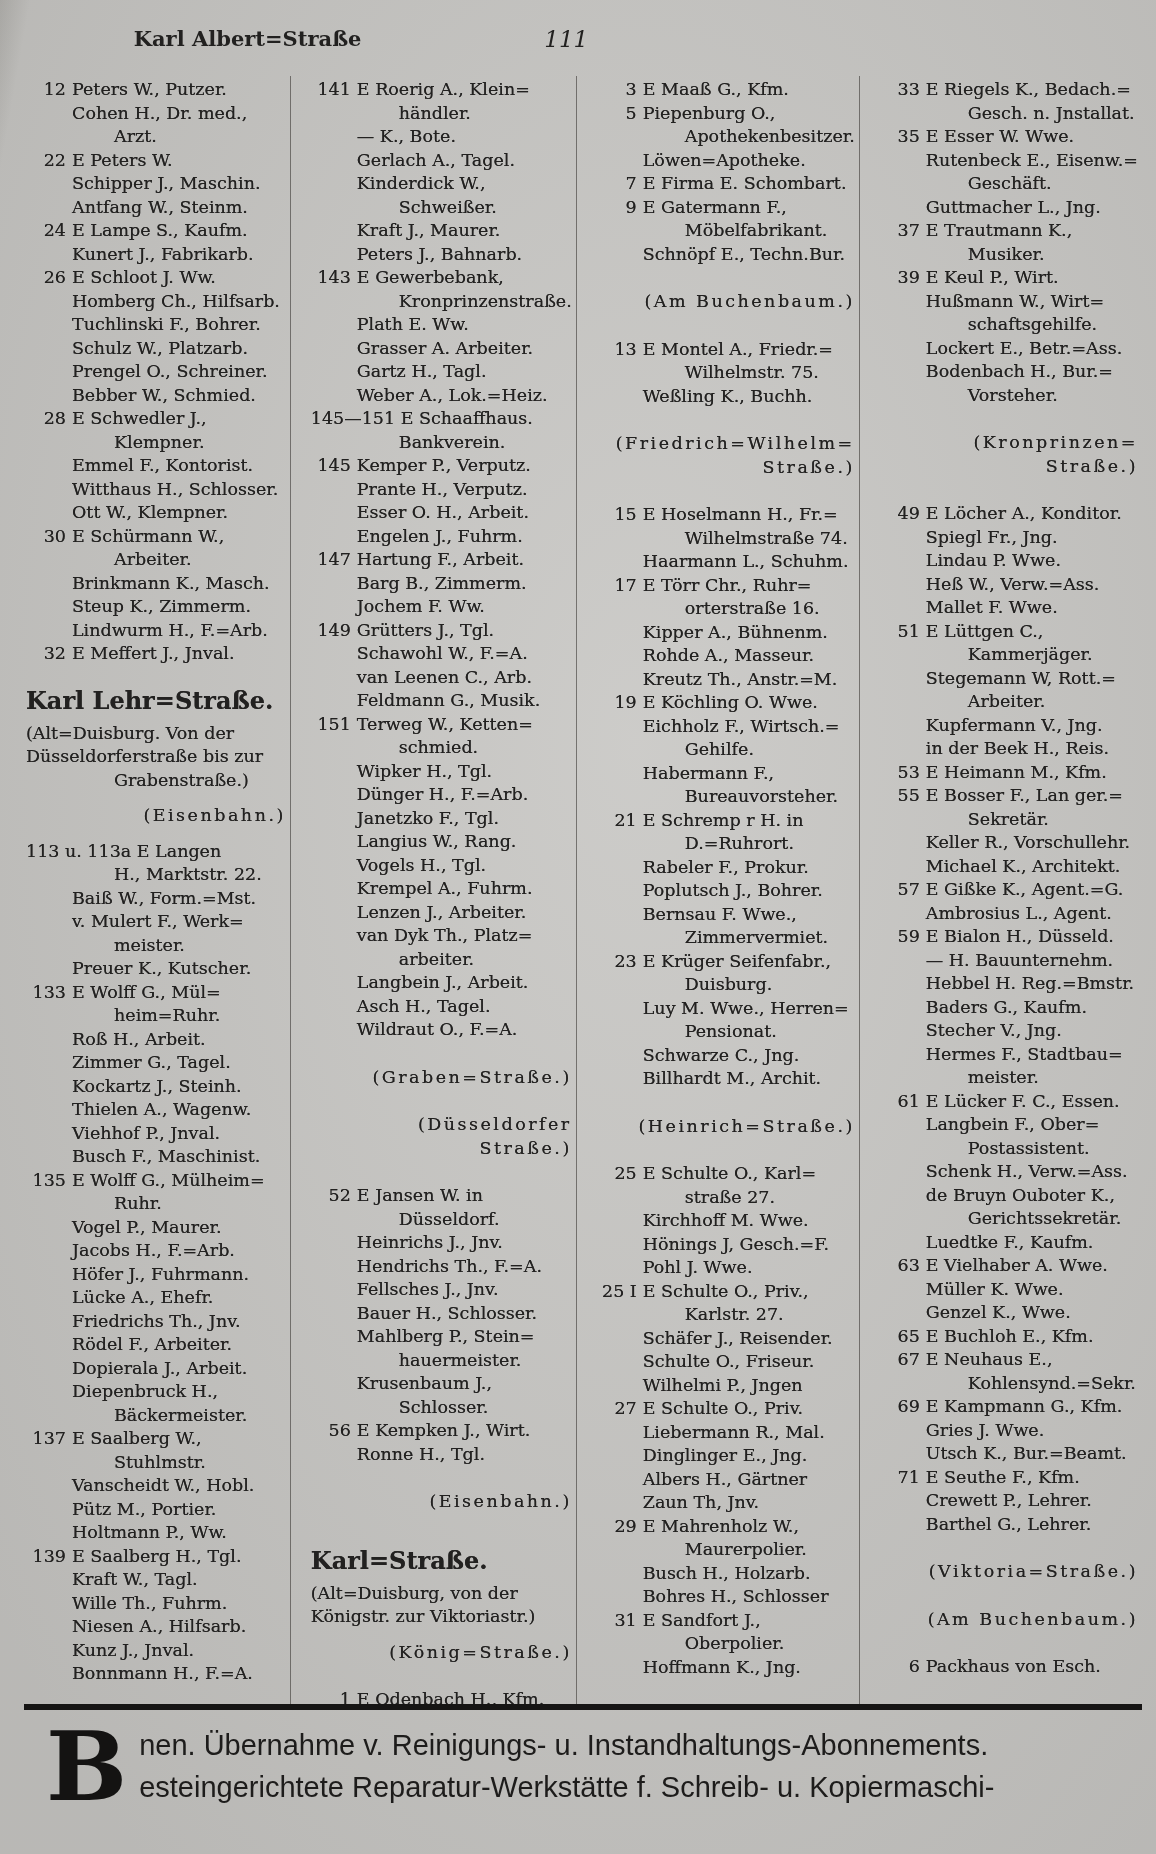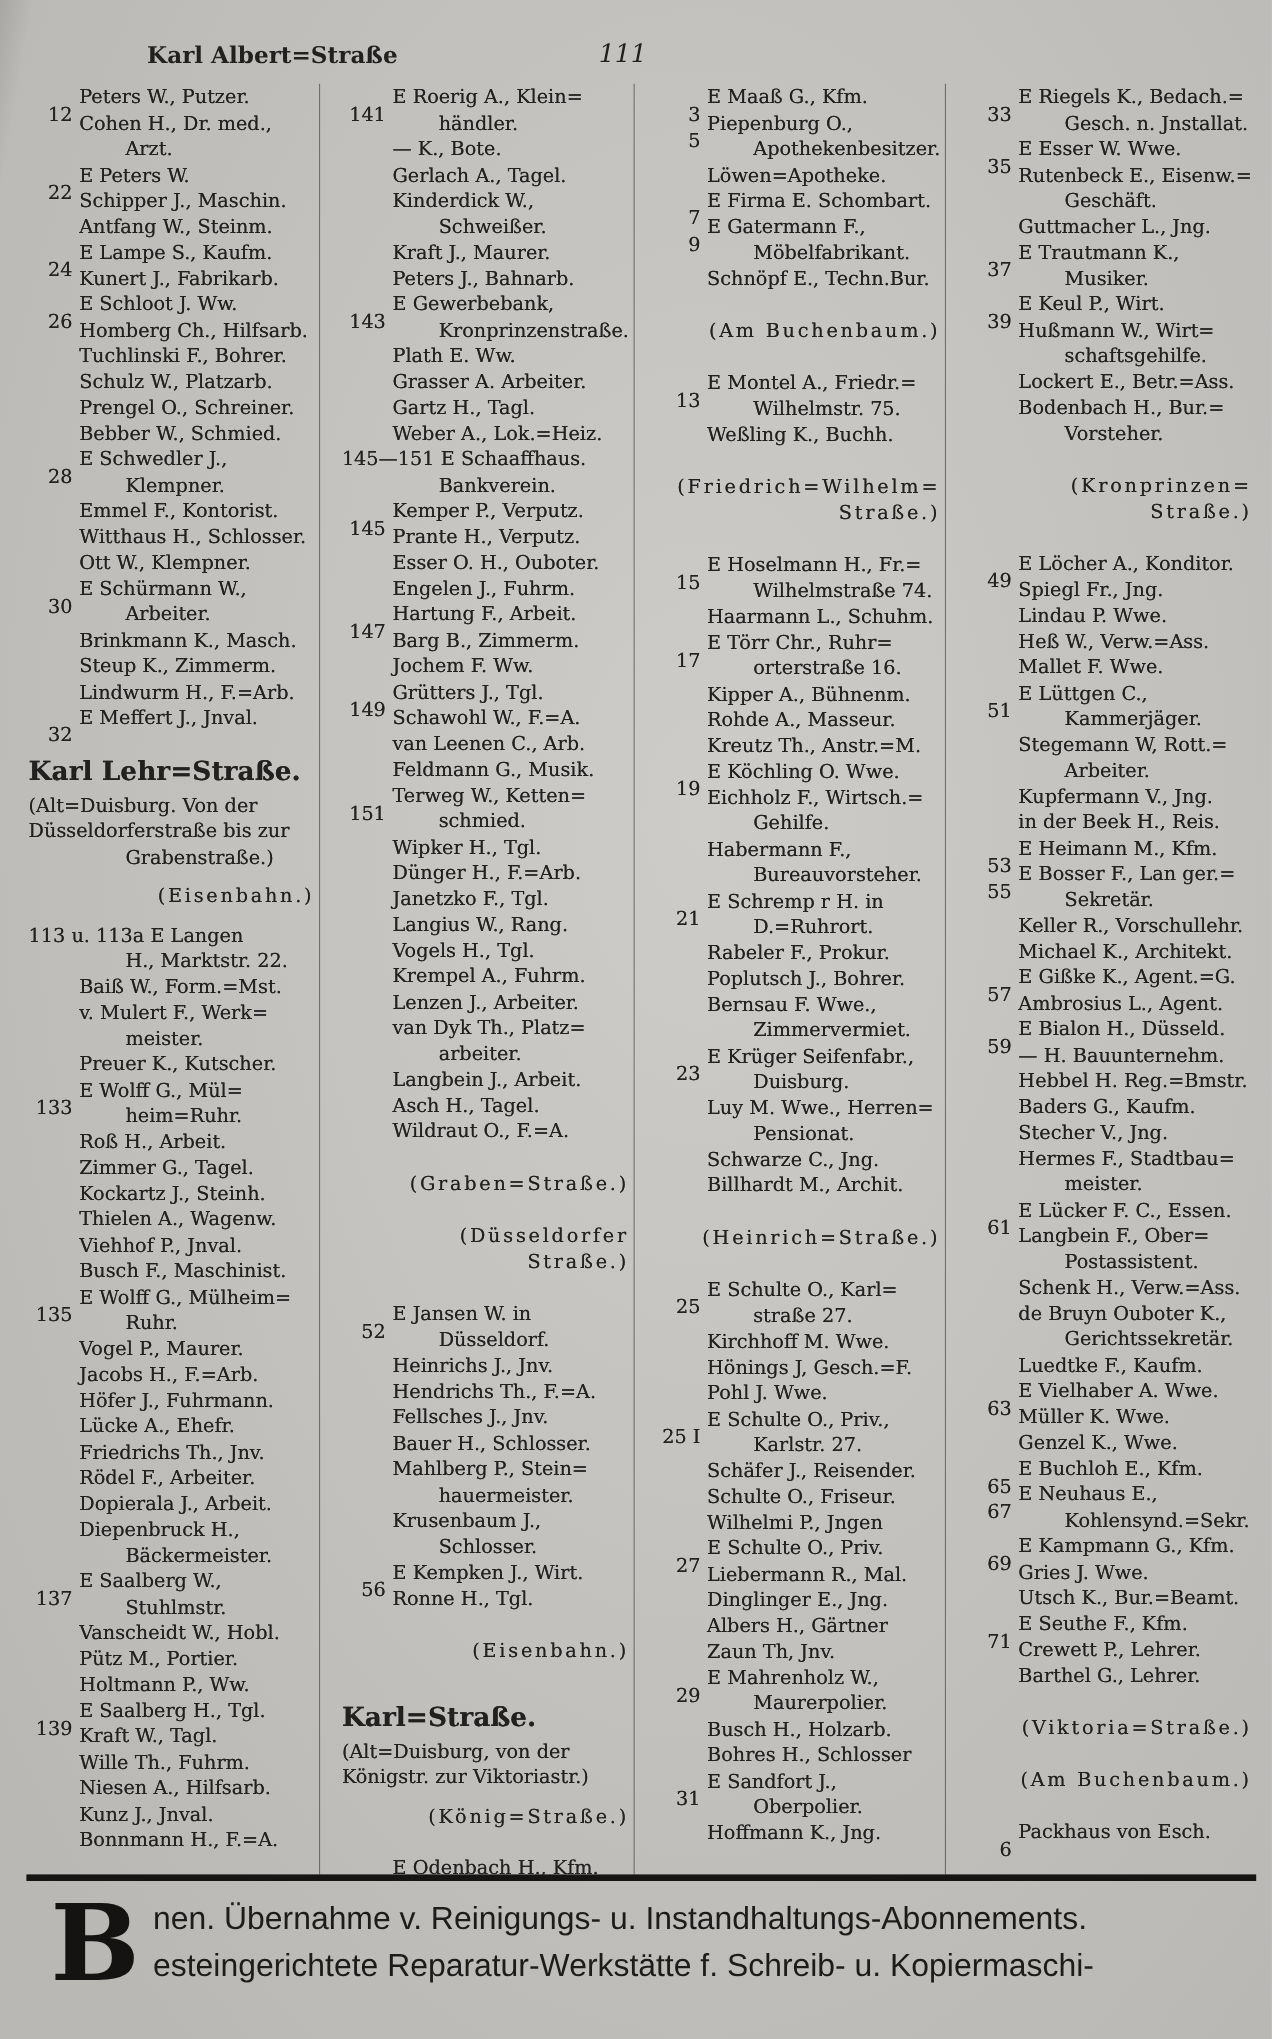--- a/index.html
+++ b/index.html
@@ -13,21 +13,21 @@
     position:absolute;inset:0;
     box-sizing:border-box;
     padding:26px 14px 0 24px;
     display:flex;flex-direction:column;
     background:
       radial-gradient(ellipse at 55% 40%, rgba(255,255,255,0.10), rgba(0,0,0,0.07) 90%),
       linear-gradient(100deg, rgba(120,118,112,0.25) 0px, rgba(120,118,112,0) 30px),
       #c7c6c3;
   }
   .hdr{
-    display:flex;align-items:center;
+    display:flex;align-items:flex-start;
     font-size:21px;font-weight:bold;
     height:46px;flex:0 0 auto;
   }
   .hdr .hl{width:40%;text-align:center;}
   .hdr .hc{width:17%;text-align:center;font-weight:normal;font-style:italic;font-size:23px;}
   .hdr .hr{width:38%;text-align:center;}
   .columns{
     flex:1 1 auto;display:flex;margin-top:4px;overflow:hidden;
   }
   .col{
@@ -38,21 +38,21 @@
   }
   .col:last-child{border-right:none;}
   .col + .col{padding-left:8px;margin-left:12px;}
   .ln{
     position:relative;white-space:nowrap;
     line-height:23.5px;min-height:23.5px;
     padding-left:46px;
     text-shadow:0 0 0.5px rgba(20,20,20,0.7);
   }
   .ln .num{
-    position:absolute;left:0;top:16px;width:40px;
+    position:absolute;left:0;top:0;width:40px;
     text-align:right;
   }
   .ln.p{padding-left:0;}
   .ln.c{padding-left:88px;}
   .ln.h{
     padding-left:0;text-align:left;
     font-weight:bold;font-size:24px;line-height:30px;min-height:30px;
     margin:8px 0 6px;
   }
   .ln.ns{padding-left:0;text-align:right;letter-spacing:2.5px;}
@@ -166,21 +166,21 @@
         <div class="ln e"><span class="num">143</span><span>E Gewerbebank,</span></div>
         <div class="ln c">Kronprinzenstraße.</div>
         <div class="ln r">Plath E. Ww.</div>
         <div class="ln r">Grasser A. Arbeiter.</div>
         <div class="ln r">Gartz H., Tagl.</div>
         <div class="ln r">Weber A., Lok.=Heiz.</div>
         <div class="ln p">145—151 E Schaaffhaus.</div>
         <div class="ln c">Bankverein.</div>
         <div class="ln e"><span class="num">145</span><span>Kemper P., Verputz.</span></div>
         <div class="ln r">Prante H., Verputz.</div>
-        <div class="ln r">Esser O. H., Ouboter.</div>
+        <div class="ln r">Esser O. H., Arbeit.</div>
         <div class="ln r">Engelen J., Fuhrm.</div>
         <div class="ln e"><span class="num">147</span><span>Hartung F., Arbeit.</span></div>
         <div class="ln r">Barg B., Zimmerm.</div>
         <div class="ln r">Jochem F. Ww.</div>
         <div class="ln e"><span class="num">149</span><span>Grütters J., Tgl.</span></div>
         <div class="ln r">Schawohl W., F.=A.</div>
         <div class="ln r">van Leenen C., Arb.</div>
         <div class="ln r">Feldmann G., Musik.</div>
         <div class="ln e"><span class="num">151</span><span>Terweg W., Ketten=</span></div>
         <div class="ln c">schmied.</div>

